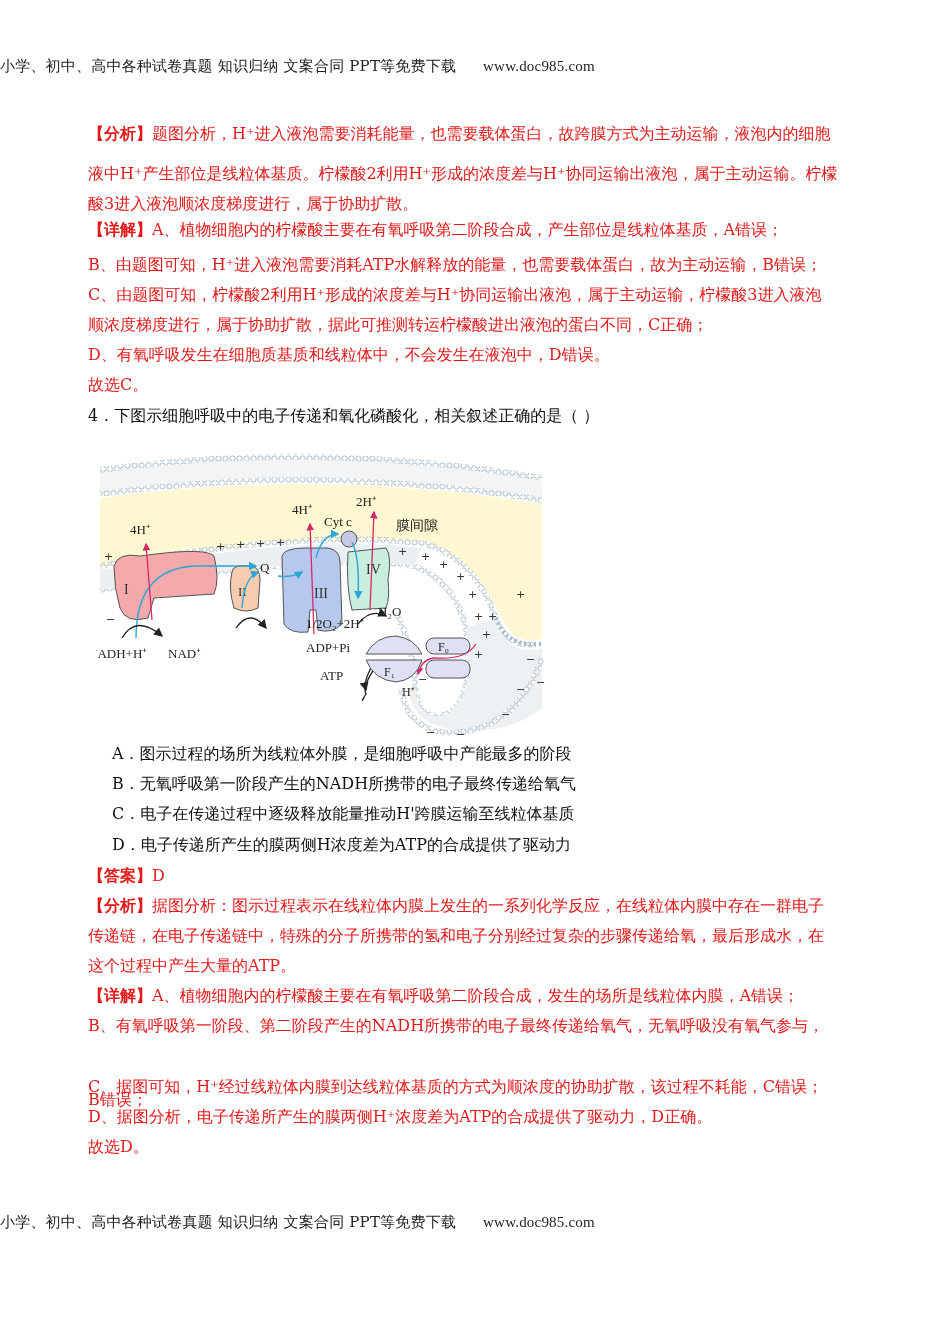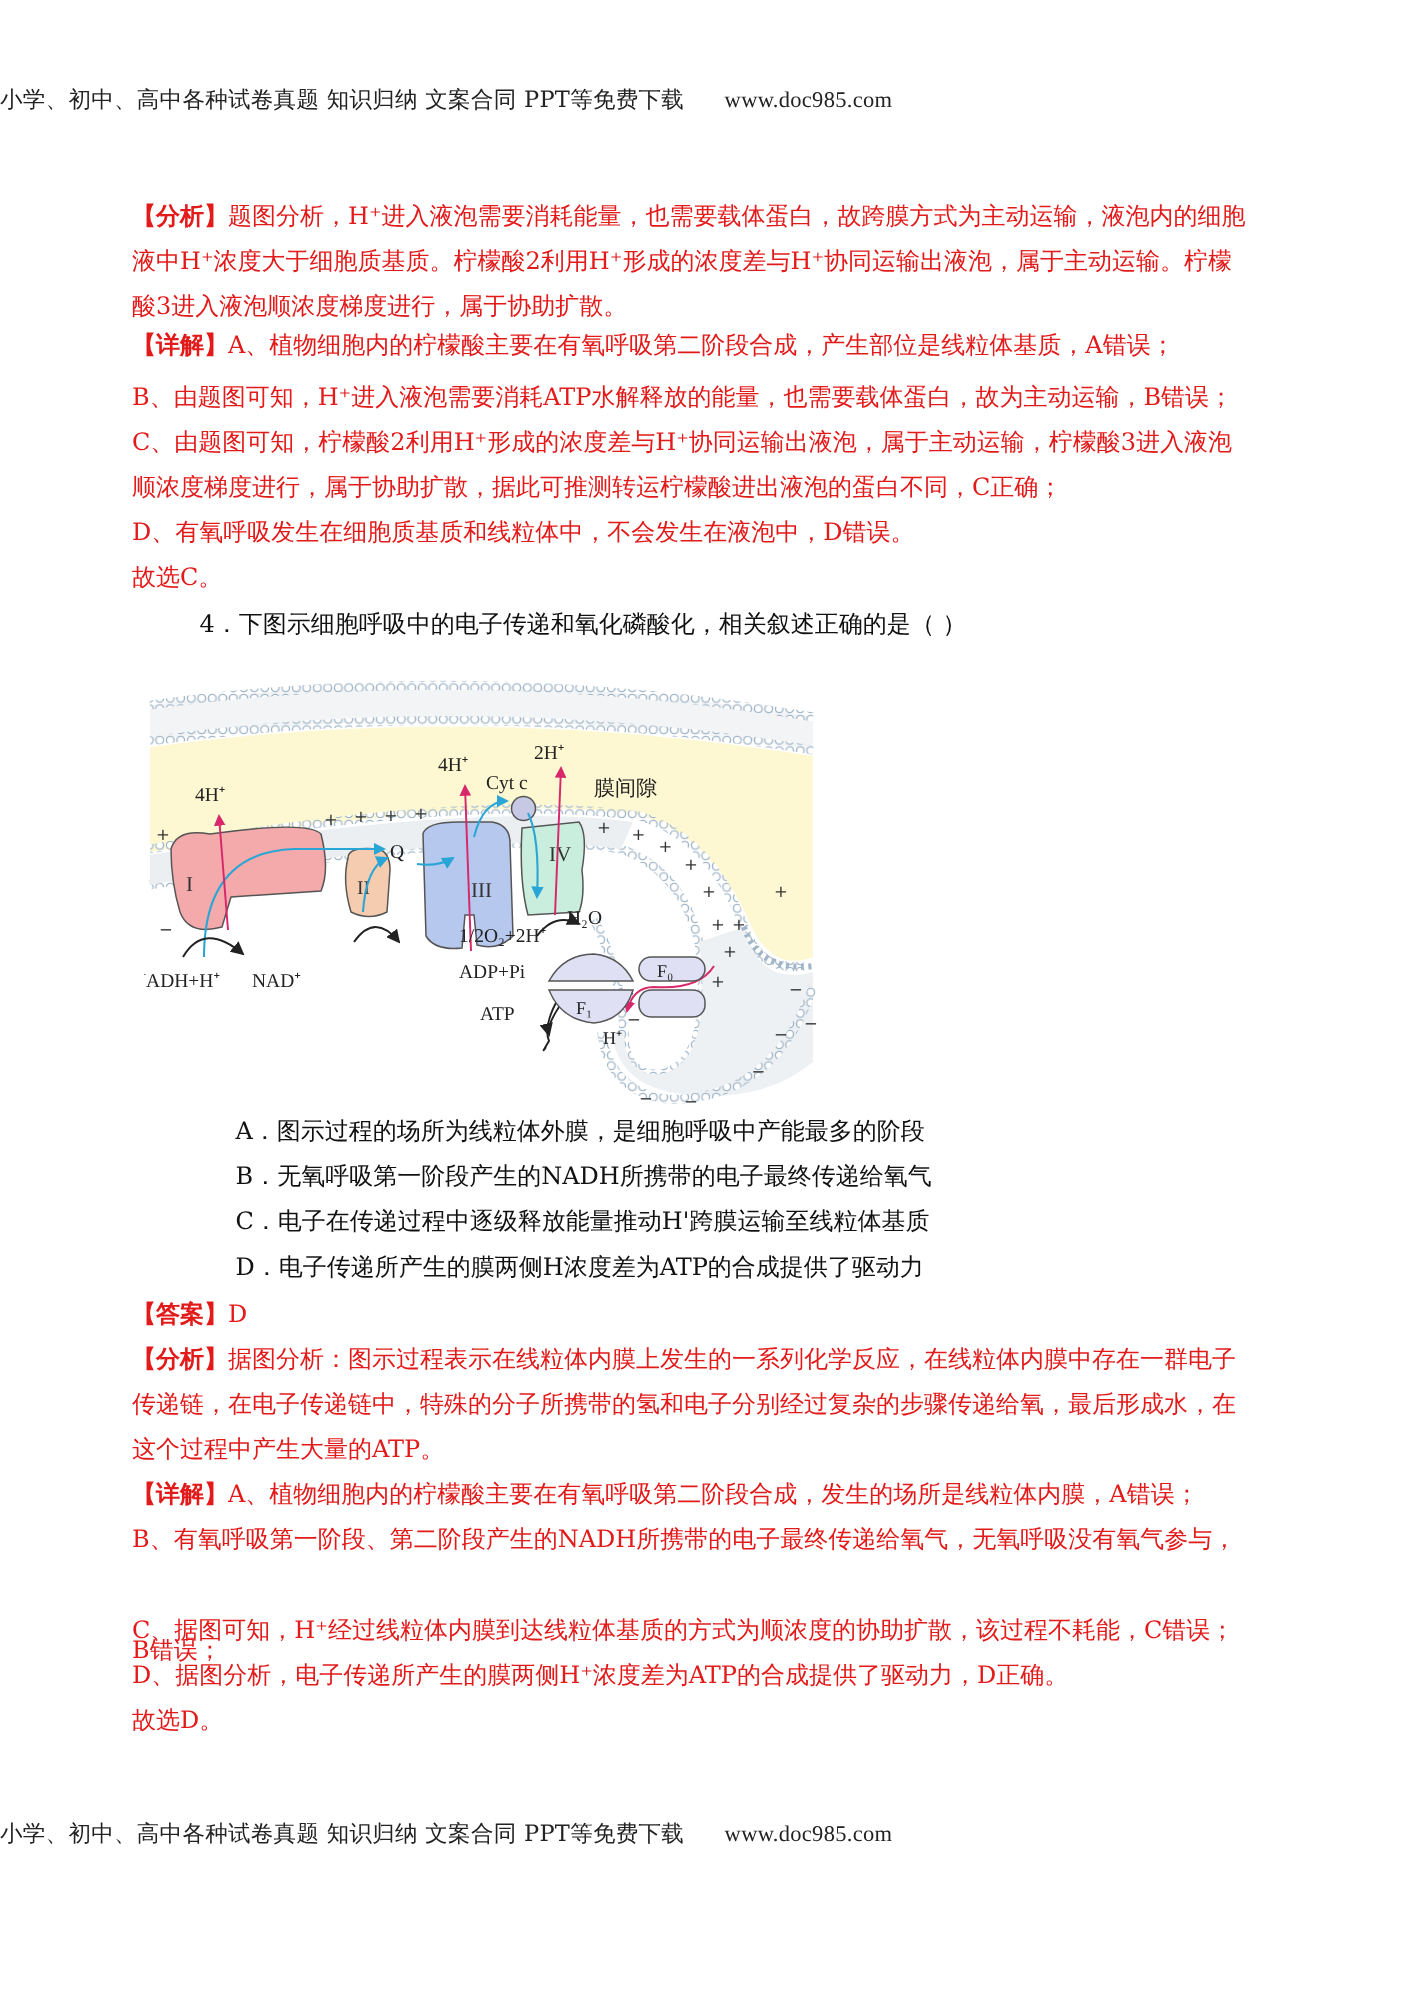--- a/index.html
+++ b/index.html
@@ -6,37 +6,37 @@
   body { width: 950px; height: 1344px; position: relative; overflow: hidden;
          font-family: "DejaVu Serif", "Liberation Serif", serif; color: #111; }
   .hf { position: absolute; left: 0; width: 950px; text-align: left;
         font-size: 15px; color: #222; letter-spacing: 0.2px; }
   .hf .url { margin-left: 22px; font-family: "Liberation Serif", serif; }
   .header { top: 57px; }
   .footer { top: 1213px; }
   .content { position: absolute; left: 88px; width: 780px; top: 0; }
   .line { position: absolute; left: 0; font-size: 16px; line-height: 20px; white-space: nowrap; }
   .red { color: #e31a1a; }
-  .black { color: #111; margin-left: 45px; }
+  .black { color: #111; }
   .br { font-weight: bold; color: #e31a1a; }
   .opt { left: 24px; text-align: center; }
   .diagram { position: absolute; left: 96px; top: 448px; width: 452px; height: 288px; }
 </style>
 </head>
 <body>
 
 <div class="hf header">
   <span>小学、初中、高中各种试卷真题 知识归纳 文案合同 PPT等免费下载</span>
   <span class="url">www.doc985.com</span>
 </div>
 
 <div class="content">
 
-  <div class="line red" style="top:134px"><span class="br">【分析】</span><span>题图分析，H⁺进入液泡需要消耗能量，也需要载体蛋白，故跨膜方式为主动运输，液泡内的细胞</span></div>
-  <div class="line red" style="top:164px">液中H⁺浓度大于细胞质基质。柠檬酸2利用H⁺形成的浓度差与H⁺协同运输出液泡，属于主动运输。柠檬</div>
+  <div class="line red" style="top:124px"><span class="br">【分析】</span><span>题图分析，H⁺进入液泡需要消耗能量，也需要载体蛋白，故跨膜方式为主动运输，液泡内的细胞</span></div>
+  <div class="line red" style="top:164px">液中H⁺产生部位是线粒体基质。柠檬酸2利用H⁺形成的浓度差与H⁺协同运输出液泡，属于主动运输。柠檬</div>
   <div class="line red" style="top:194px">酸3进入液泡顺浓度梯度进行，属于协助扩散。</div>
 
   <div class="line red" style="top:220px"><span class="br">【详解】</span><span>A、植物细胞内的柠檬酸主要在有氧呼吸第二阶段合成，产生部位是线粒体基质，A错误；</span></div>
   <div class="line red" style="top:255px">B、由题图可知，H⁺进入液泡需要消耗ATP水解释放的能量，也需要载体蛋白，故为主动运输，B错误；</div>
   <div class="line red" style="top:285px">C、由题图可知，柠檬酸2利用H⁺形成的浓度差与H⁺协同运输出液泡，属于主动运输，柠檬酸3进入液泡</div>
   <div class="line red" style="top:315px">顺浓度梯度进行，属于协助扩散，据此可推测转运柠檬酸进出液泡的蛋白不同，C正确；</div>
   <div class="line red" style="top:345px">D、有氧呼吸发生在细胞质基质和线粒体中，不会发生在液泡中，D错误。</div>
   <div class="line red" style="top:375px">故选C。</div>
 
   <div class="line black" style="top:406px">4．下图示细胞呼吸中的电子传递和氧化磷酸化，相关叙述正确的是（    ）</div>

